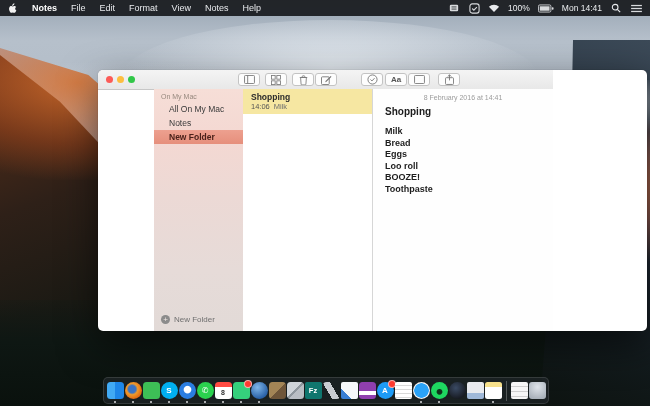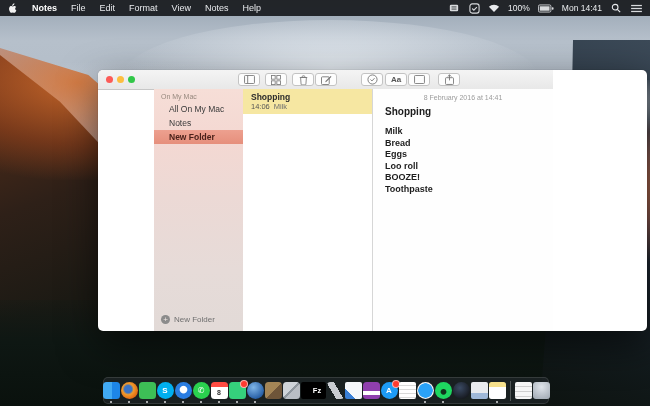--- a/index.html
+++ b/index.html
@@ -105,21 +105,21 @@
   .i-evernote{background:#3dbf56;}
   .i-skype{border-radius:50%;background:#00aff0;}
   .i-chat{border-radius:50%;background:radial-gradient(circle at 50% 45%,#fff 0 26%,#2a7de1 34%);}
   .i-whatsapp{border-radius:50%;background:#2ad14e;}
   .i-calendar{background:linear-gradient(180deg,#ff4b42 0 30%,#fff 30%);}
   .i-calendar .glyph{color:#333;font-size:7px;margin-top:4px;font-weight:bold;}
   .i-green{background:#35d07c;}
   .i-sphere{border-radius:50%;background:radial-gradient(circle at 38% 32%,#7fb6e8,#2a62a8 70%,#1b4a86);}
   .i-cube{background:linear-gradient(135deg,#a38556 50%,#6e5539 50%);}
   .i-tool{background:linear-gradient(135deg,#cfd4d9 45%,#8f979e 45% 55%,#b9bec4 55%);}
-  .i-filezilla{background:#000000;border-radius:2px;padding-left:8px;}
+  .i-filezilla{background:#0f766e;border-radius:2px;}
   .i-filezilla .glyph{font-size:7.5px;}
   .i-key{background:linear-gradient(60deg,transparent 34%,#c9ccd1 34% 62%,transparent 62%);}
   .i-docblue{background:linear-gradient(45deg,#3a7fd5 0 30%,#f5f7fa 30%);border-radius:2px;}
   .i-mamp{background:linear-gradient(180deg,#8f3fae 0 52%,#fff 52% 78%,#8f3fae 78%);}
   .i-appstore{border-radius:50%;background:#1d9bf6;}
   .i-textedit{background:repeating-linear-gradient(180deg,#fff 0 3px,#d9d9d9 3px 4px);border-radius:2px;}
   .i-safari{border-radius:50%;background:radial-gradient(circle,#2aa2f7 0 58%,#f0f1f3 62%);}
   .i-spotify{border-radius:50%;background:radial-gradient(circle at 50% 58%,#10331c 0 18%,#1ed760 26%);}
   .i-steam{border-radius:50%;background:radial-gradient(circle at 40% 35%,#3a4a63,#171a21 75%);}
   .i-preview{background:linear-gradient(180deg,#e8eaee 0 65%,#9fb8d8 65%);border-radius:2px;}

